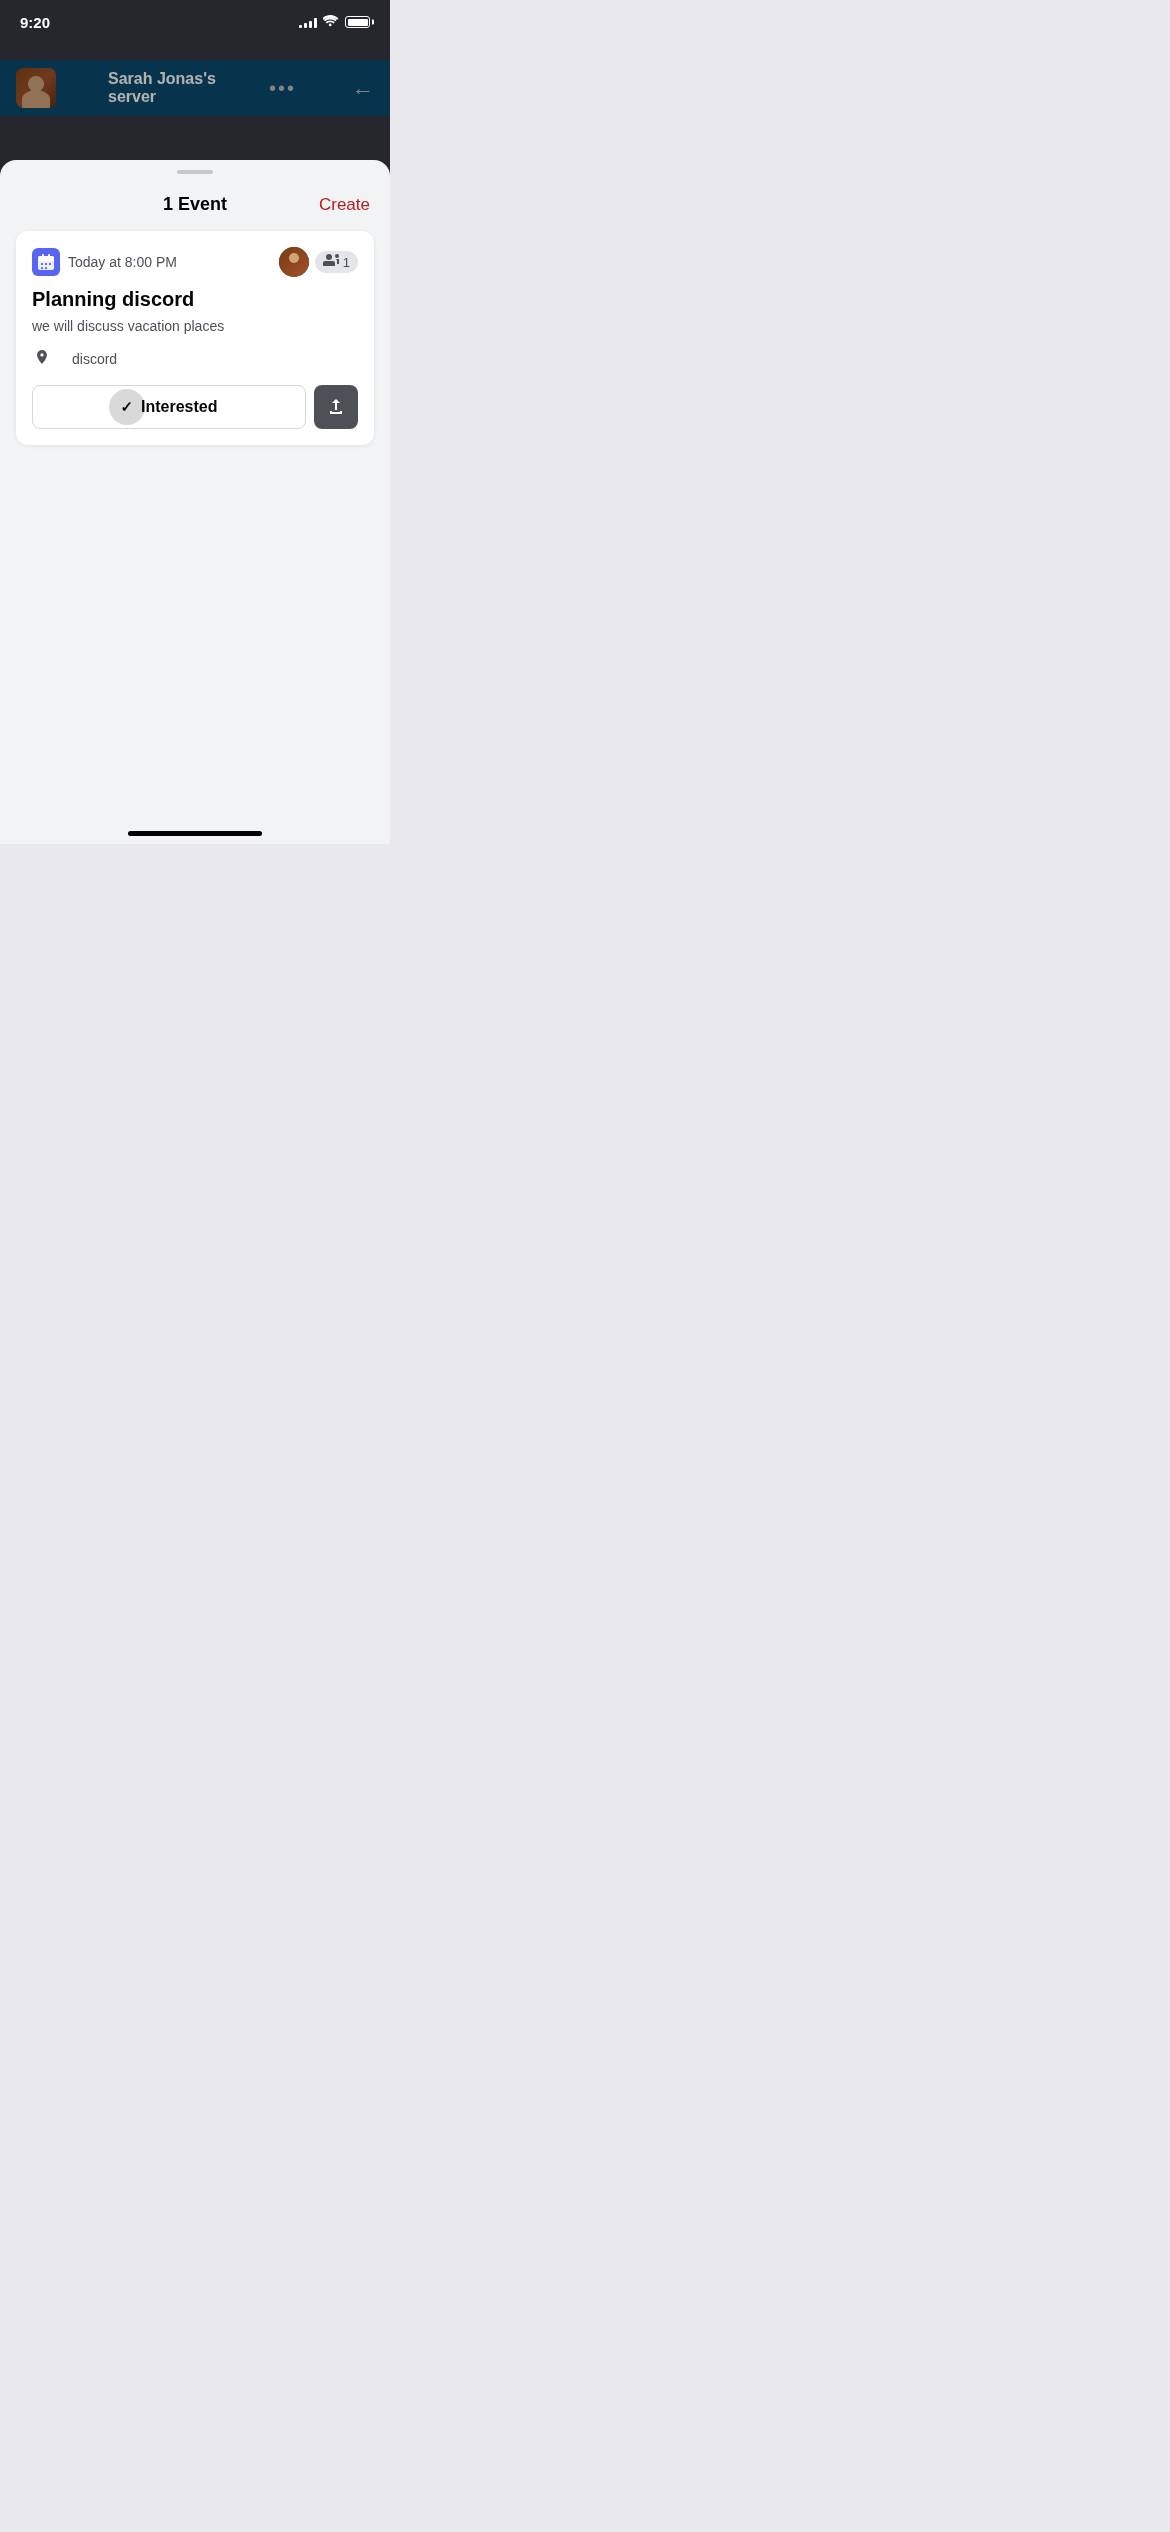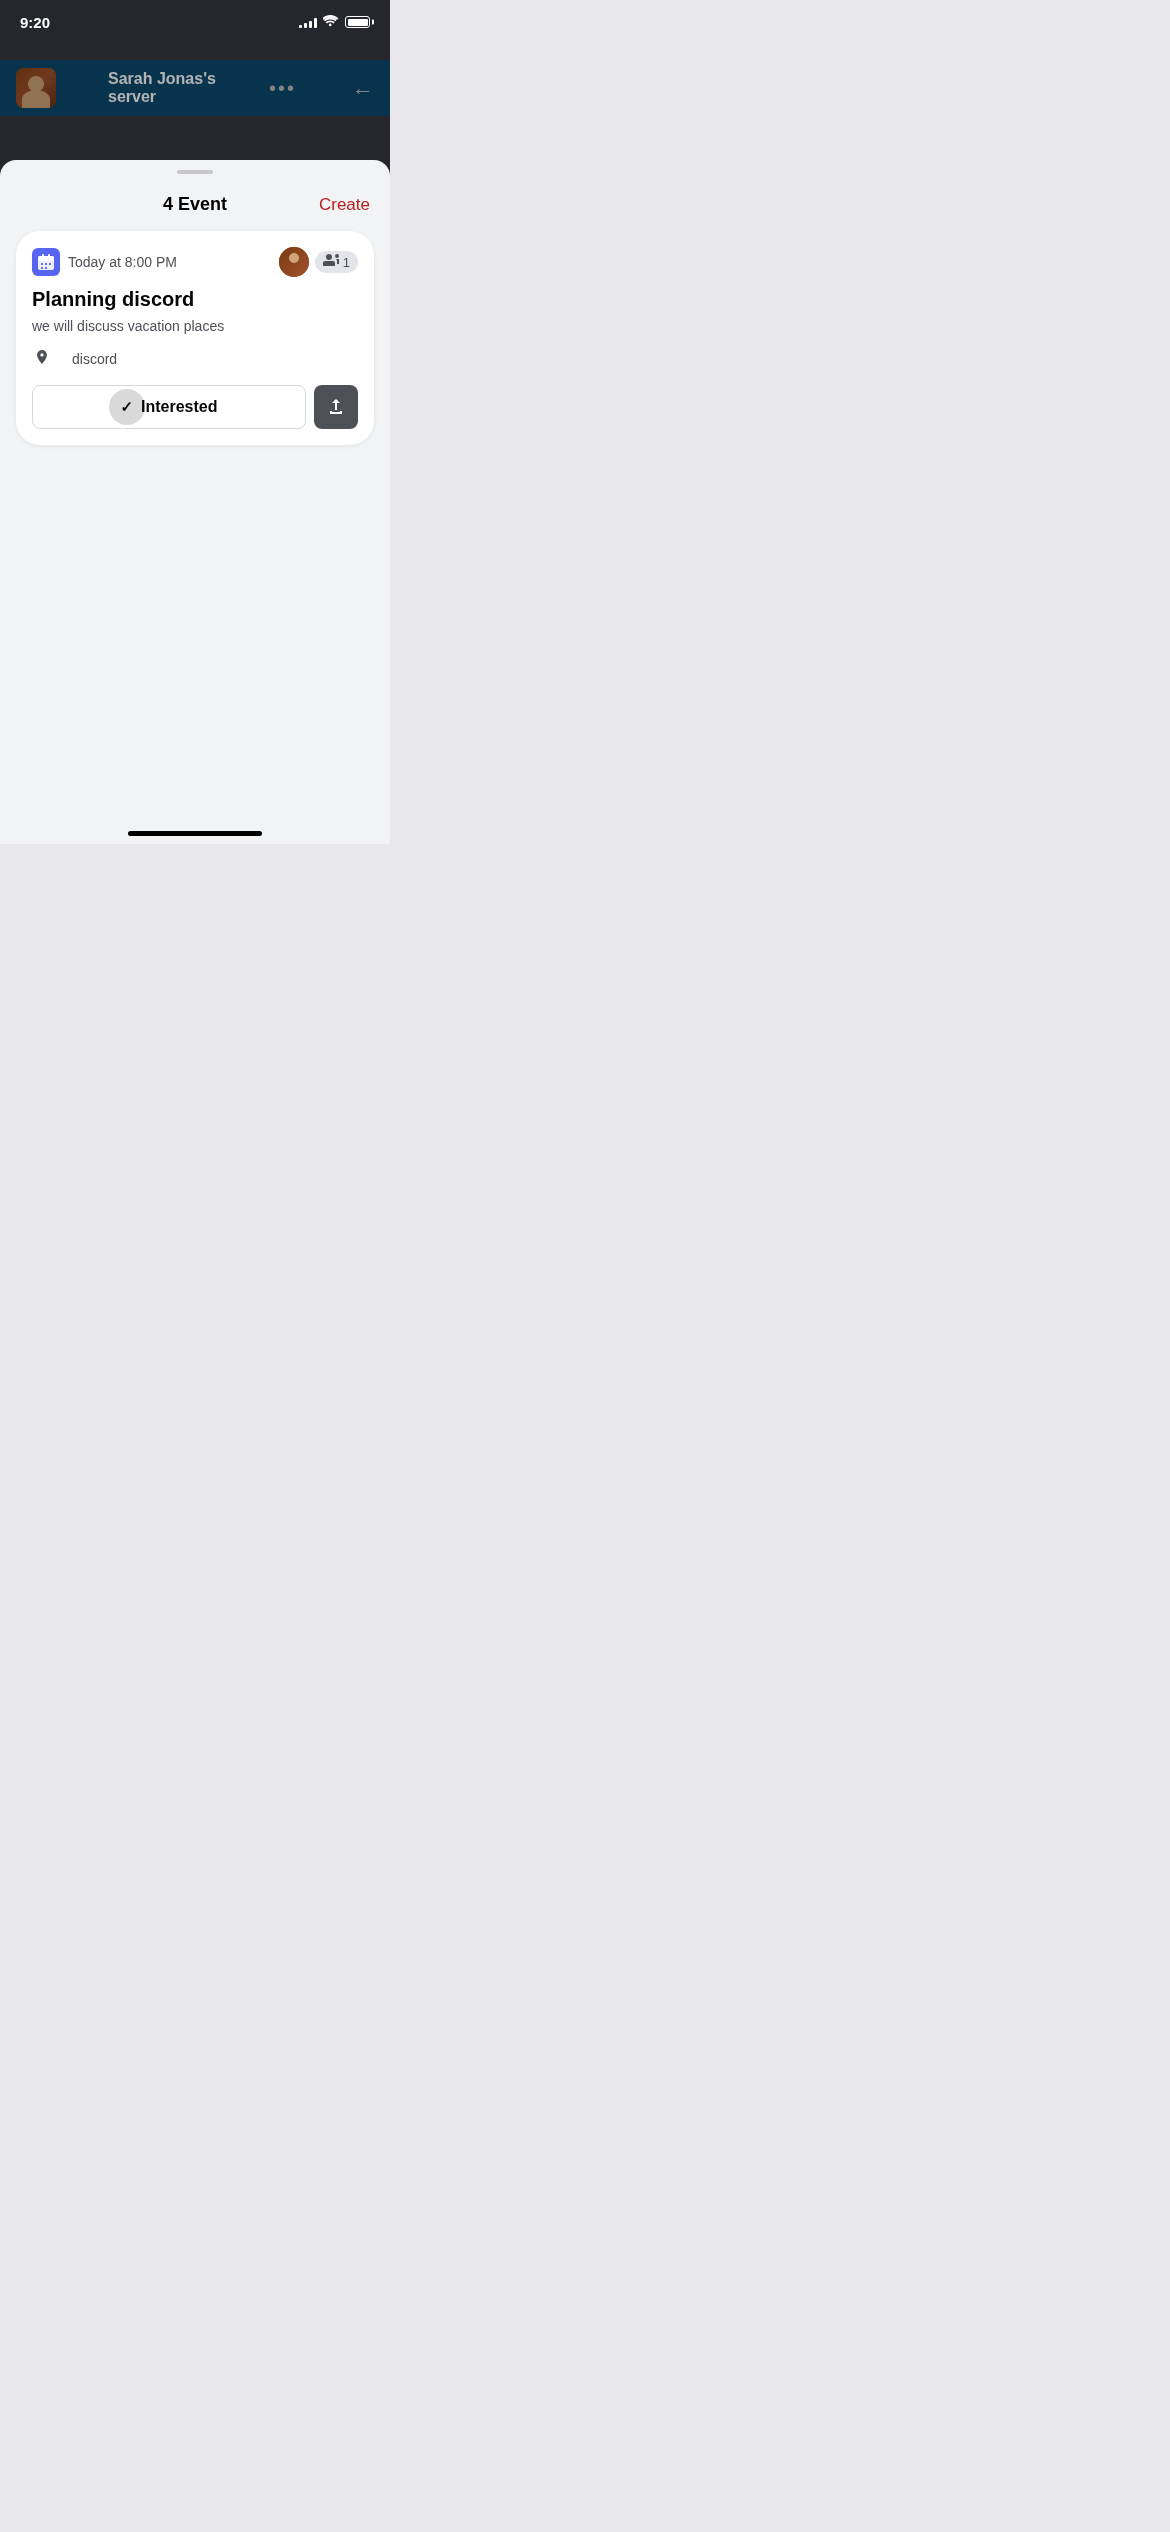--- a/index.html
+++ b/index.html
@@ -224,21 +224,21 @@
     }
 
     .sheet-content {
       padding: 0 16px;
       flex: 1;
     }
 
     
     .event-card {
       background: #fff;
-      border-radius: 24px;
+      border-radius: 12px;
       padding: 16px;
       box-shadow: 0 1px 4px rgba(0,0,0,0.08);
     }
 
     .event-meta {
       display: flex;
       align-items: center;
       justify-content: space-between;
       margin-bottom: 10px;
     }
@@ -458,21 +458,21 @@
   <span class="bg-dots">•••</span>
   <span class="bg-back-arrow">←</span>
 </div>
 
 <div class="sheet-overlay"></div>
 
 <div class="bottom-sheet">
   <div class="sheet-handle"></div>
 
   <div class="sheet-header">
-    <span class="sheet-title">4 Event</span>
+    <span class="sheet-title">1 Event</span>
     <button class="sheet-create-btn">Create</button>
   </div>
 
   <div class="sheet-content">
     <div class="event-card">
 
       <div class="event-meta">
         <div class="event-date-row">
           <div class="calendar-icon">
             <svg width="20" height="20" viewBox="0 0 20 20" fill="none">

